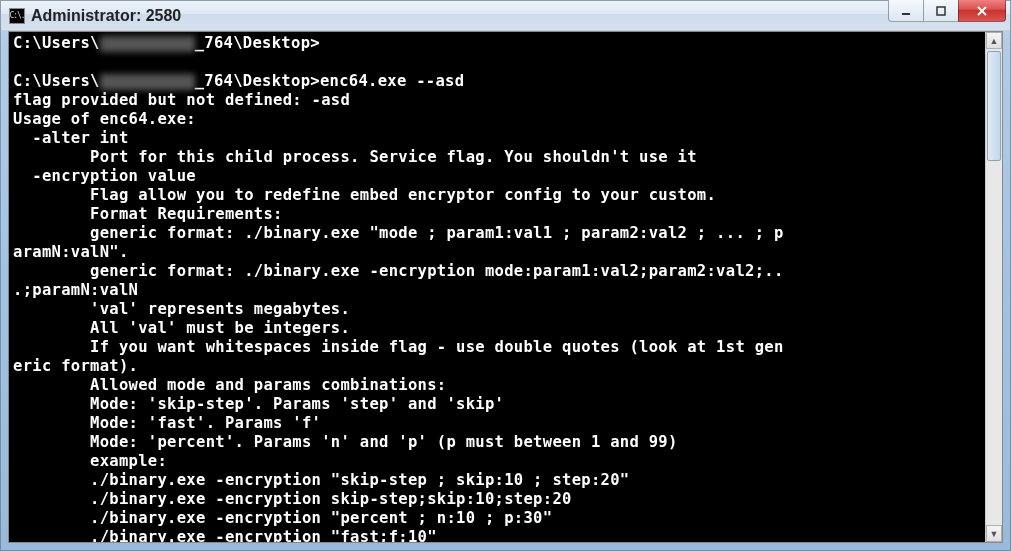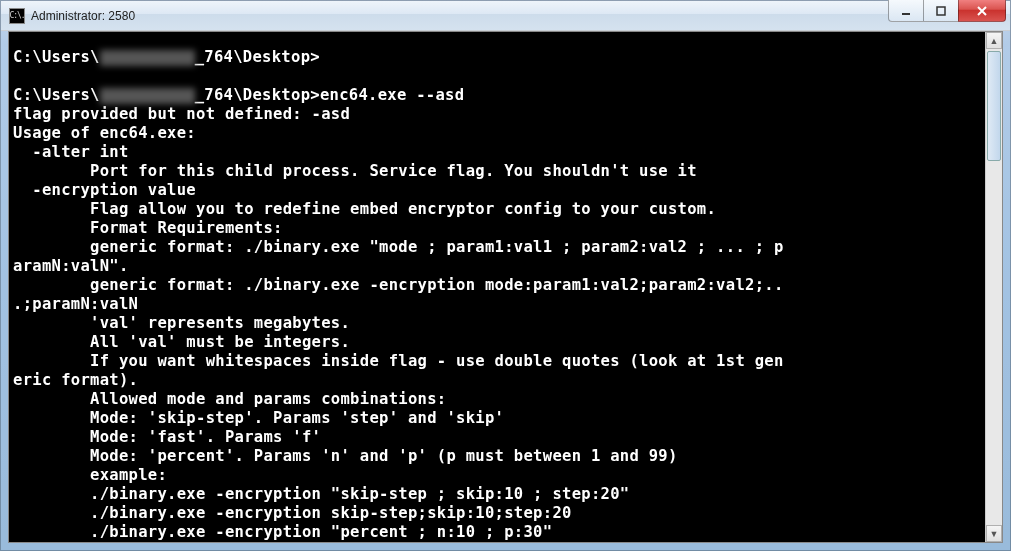--- a/index.html
+++ b/index.html
@@ -38,22 +38,23 @@
     background: #000;
     border: 1px solid #888;
     color: #ccc;
     font-size: 8px;
     display: flex; align-items: center; justify-content: center;
     margin-right: 6px;
     font-family: Consolas, monospace;
     letter-spacing: -1px;
   }
   .titlebar .title {
-    font-size: 12px;
+    font-size: 16px;
     color: #222;
+    font-weight: bold;
   }
   .window-controls {
     position: absolute;
     right: 4px; top: -1px;
     display: flex;
   }
   .win-btn {
     width: 36px; height: 22px;
     border: 1px solid rgba(0,0,0,0.35);
     border-top: none;
@@ -79,21 +80,21 @@
     border: 1px solid #888;
     display: flex;
   }
   .console {
     flex: 1;
     background: #000;
     color: #fff;
     font-family: "Lucida Console", Consolas, monospace;
     font-size: 15.5px;
     line-height: 19px;
-    padding: 16px 4px;
+    padding: 2px 4px;
     overflow: hidden;
     white-space: pre;
     letter-spacing: 0.3px;
     font-weight: bold;
   }
   .scrollbar {
     width: 17px;
     background: #f0f0f0;
     border-left: 1px solid #ccc;
     display: flex; flex-direction: column;

